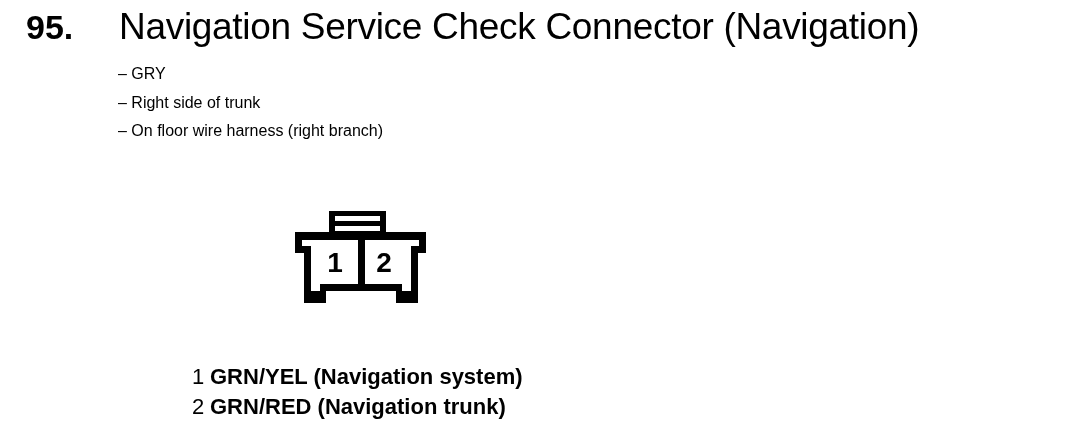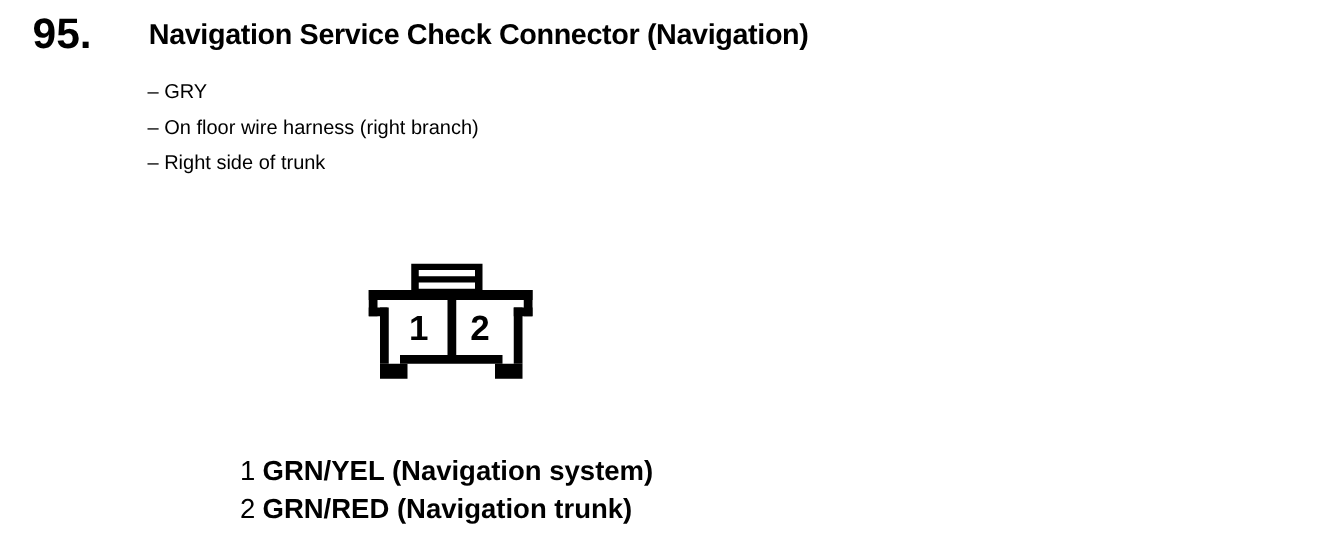--- a/index.html
+++ b/index.html
@@ -22,22 +22,22 @@
     top: 7px;
     font-size: 34px;
     font-weight: bold;
     line-height: 40px;
     white-space: nowrap;
   }
   .heading-title {
     position: absolute;
     left: 119px;
     top: 7px;
-    font-size: 23px;
-    font-weight: bold;
+    font-size: 37px;
+    font-weight: normal;
     line-height: 40px;
     letter-spacing: -0.3px;
     white-space: nowrap;
   }
   .details {
     position: absolute;
     left: 118px;
     top: 60px;
     font-size: 16px;
     line-height: 28.5px;
@@ -83,22 +83,22 @@
 <body>
 
 <div class="page">
 
   <div class="heading-number">95.</div>
 
   <div class="heading-title">Navigation Service Check Connector (Navigation)</div>
 
   <div class="details">
     <div class="detail-item">– GRY</div>
+    <div class="detail-item">– Right side of trunk</div>
     <div class="detail-item">– On floor wire harness (right branch)</div>
-    <div class="detail-item">– Right side of trunk</div>
   </div>
 
   <svg class="connector-svg" viewBox="0 0 142 104" xmlns="http://www.w3.org/2000/svg">
 
     <g>
       <rect x="39" y="6" width="57" height="27" fill="#000000"></rect>
       <rect x="45" y="11" width="45" height="5" fill="#ffffff"></rect>
       <rect x="45" y="21" width="45" height="5" fill="#ffffff"></rect>
     </g>
 

